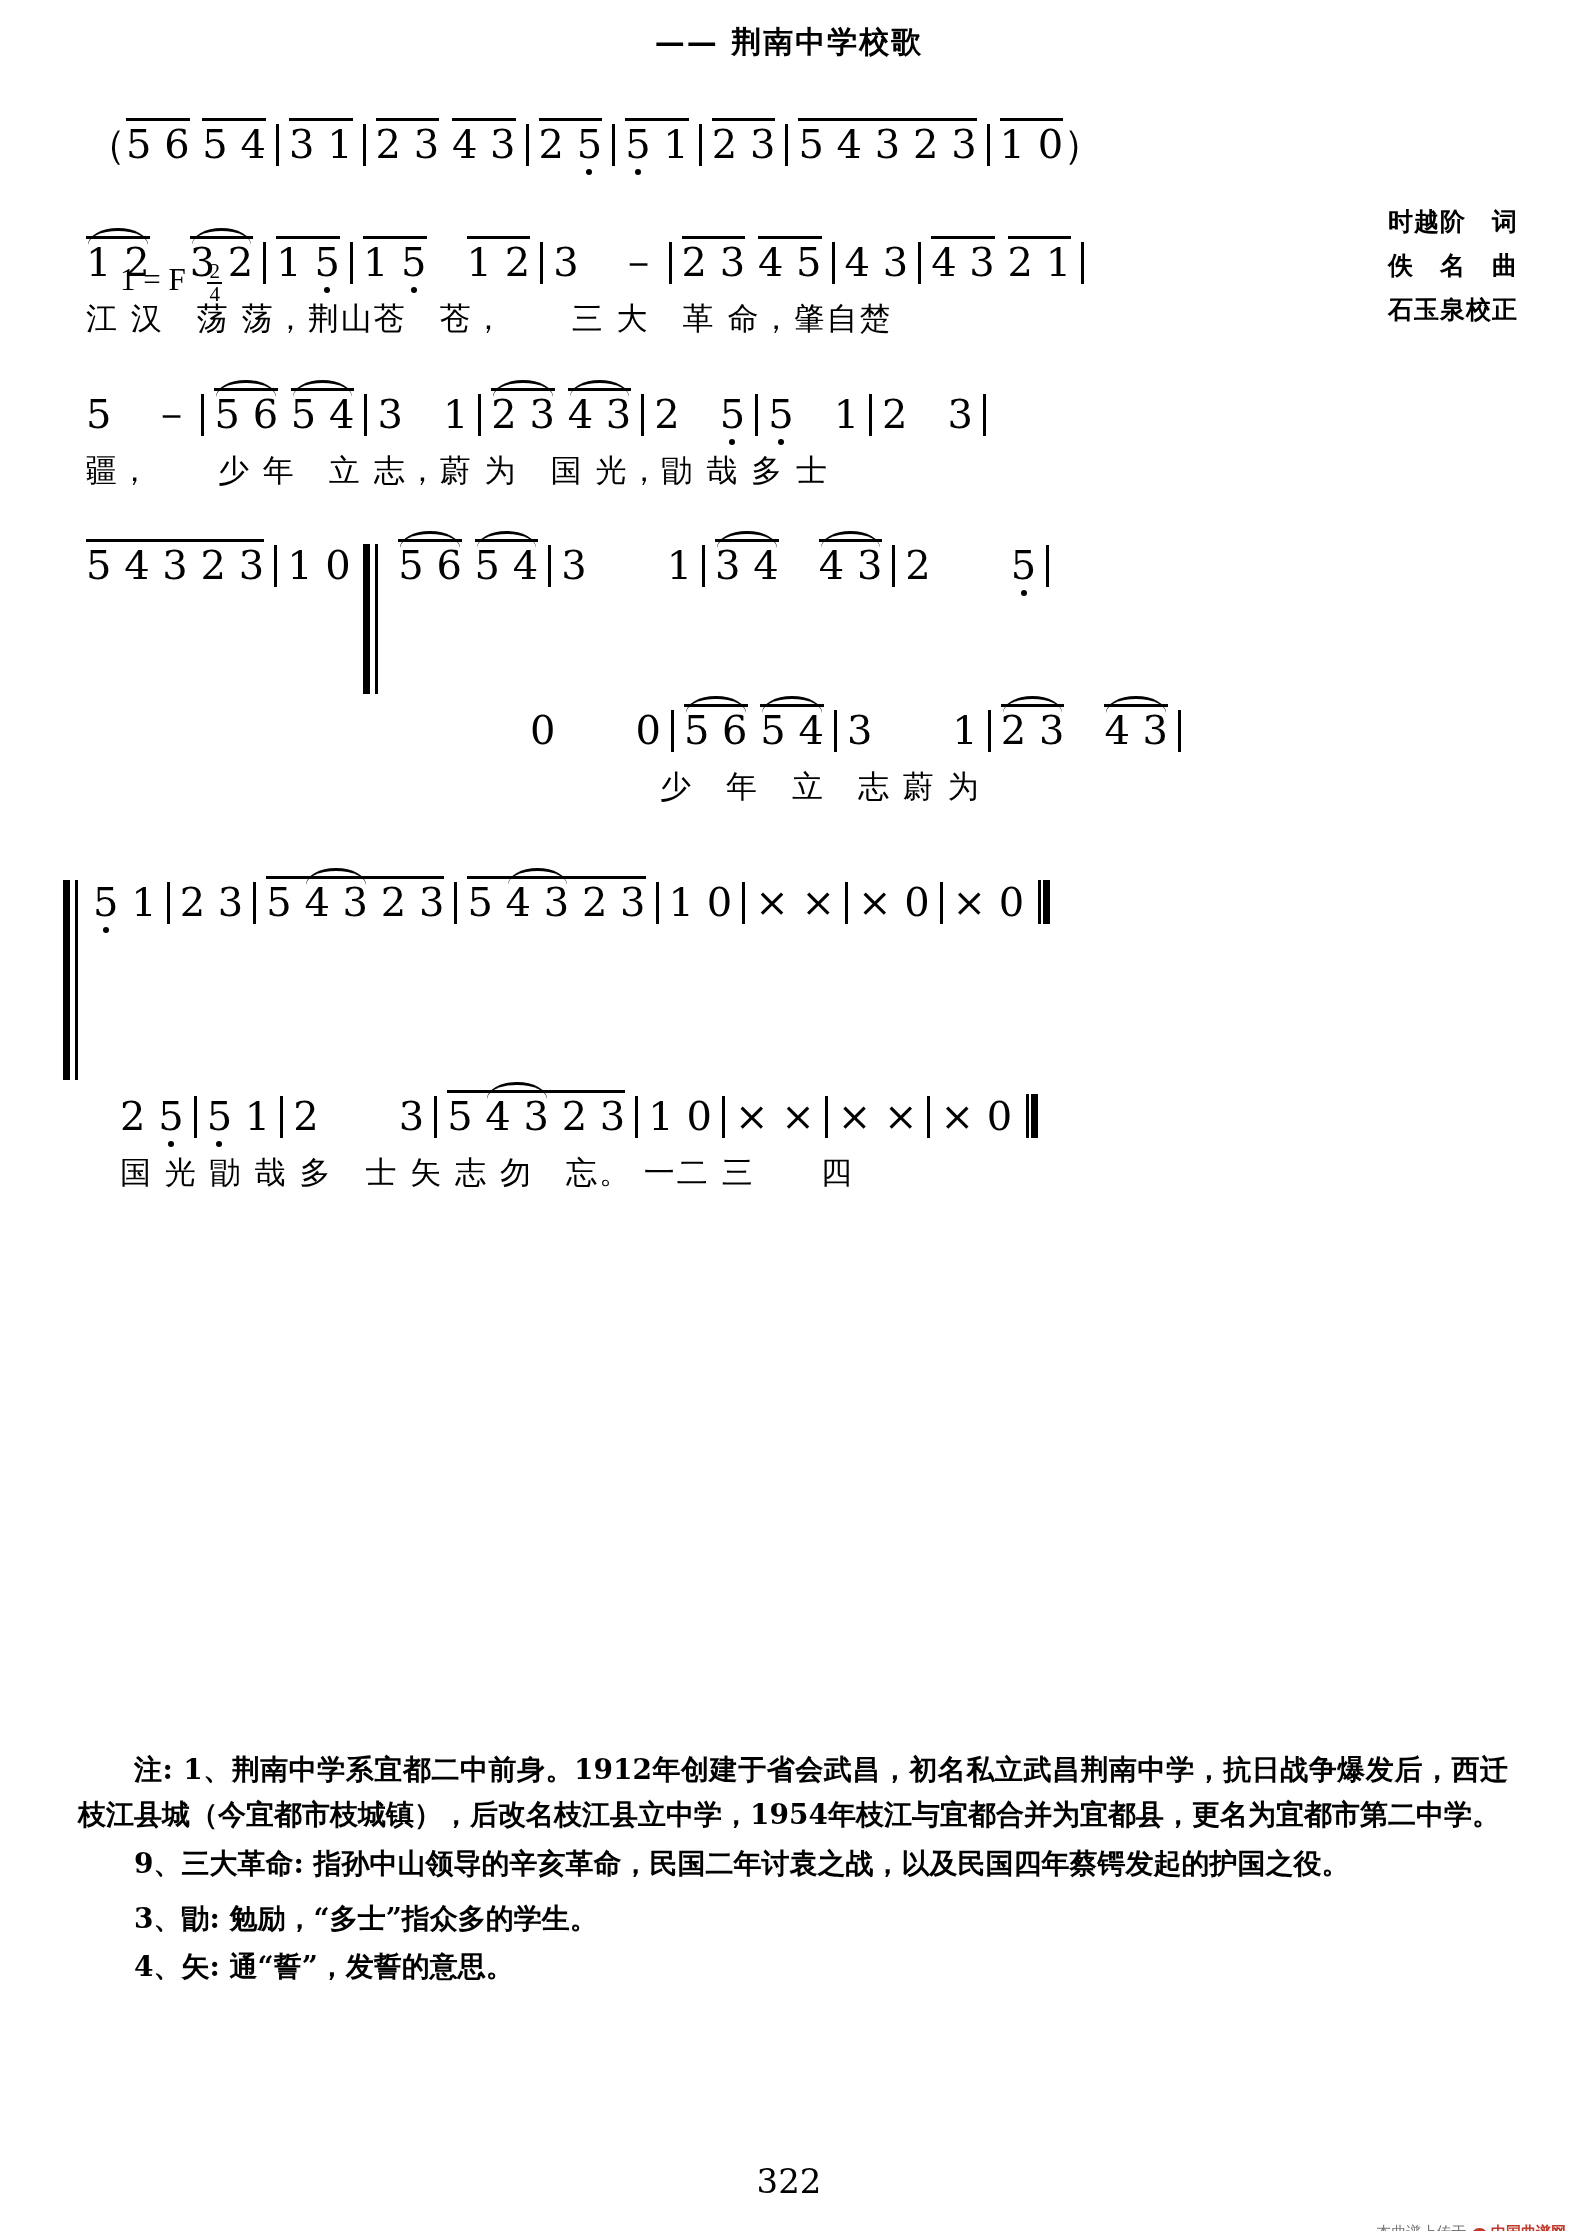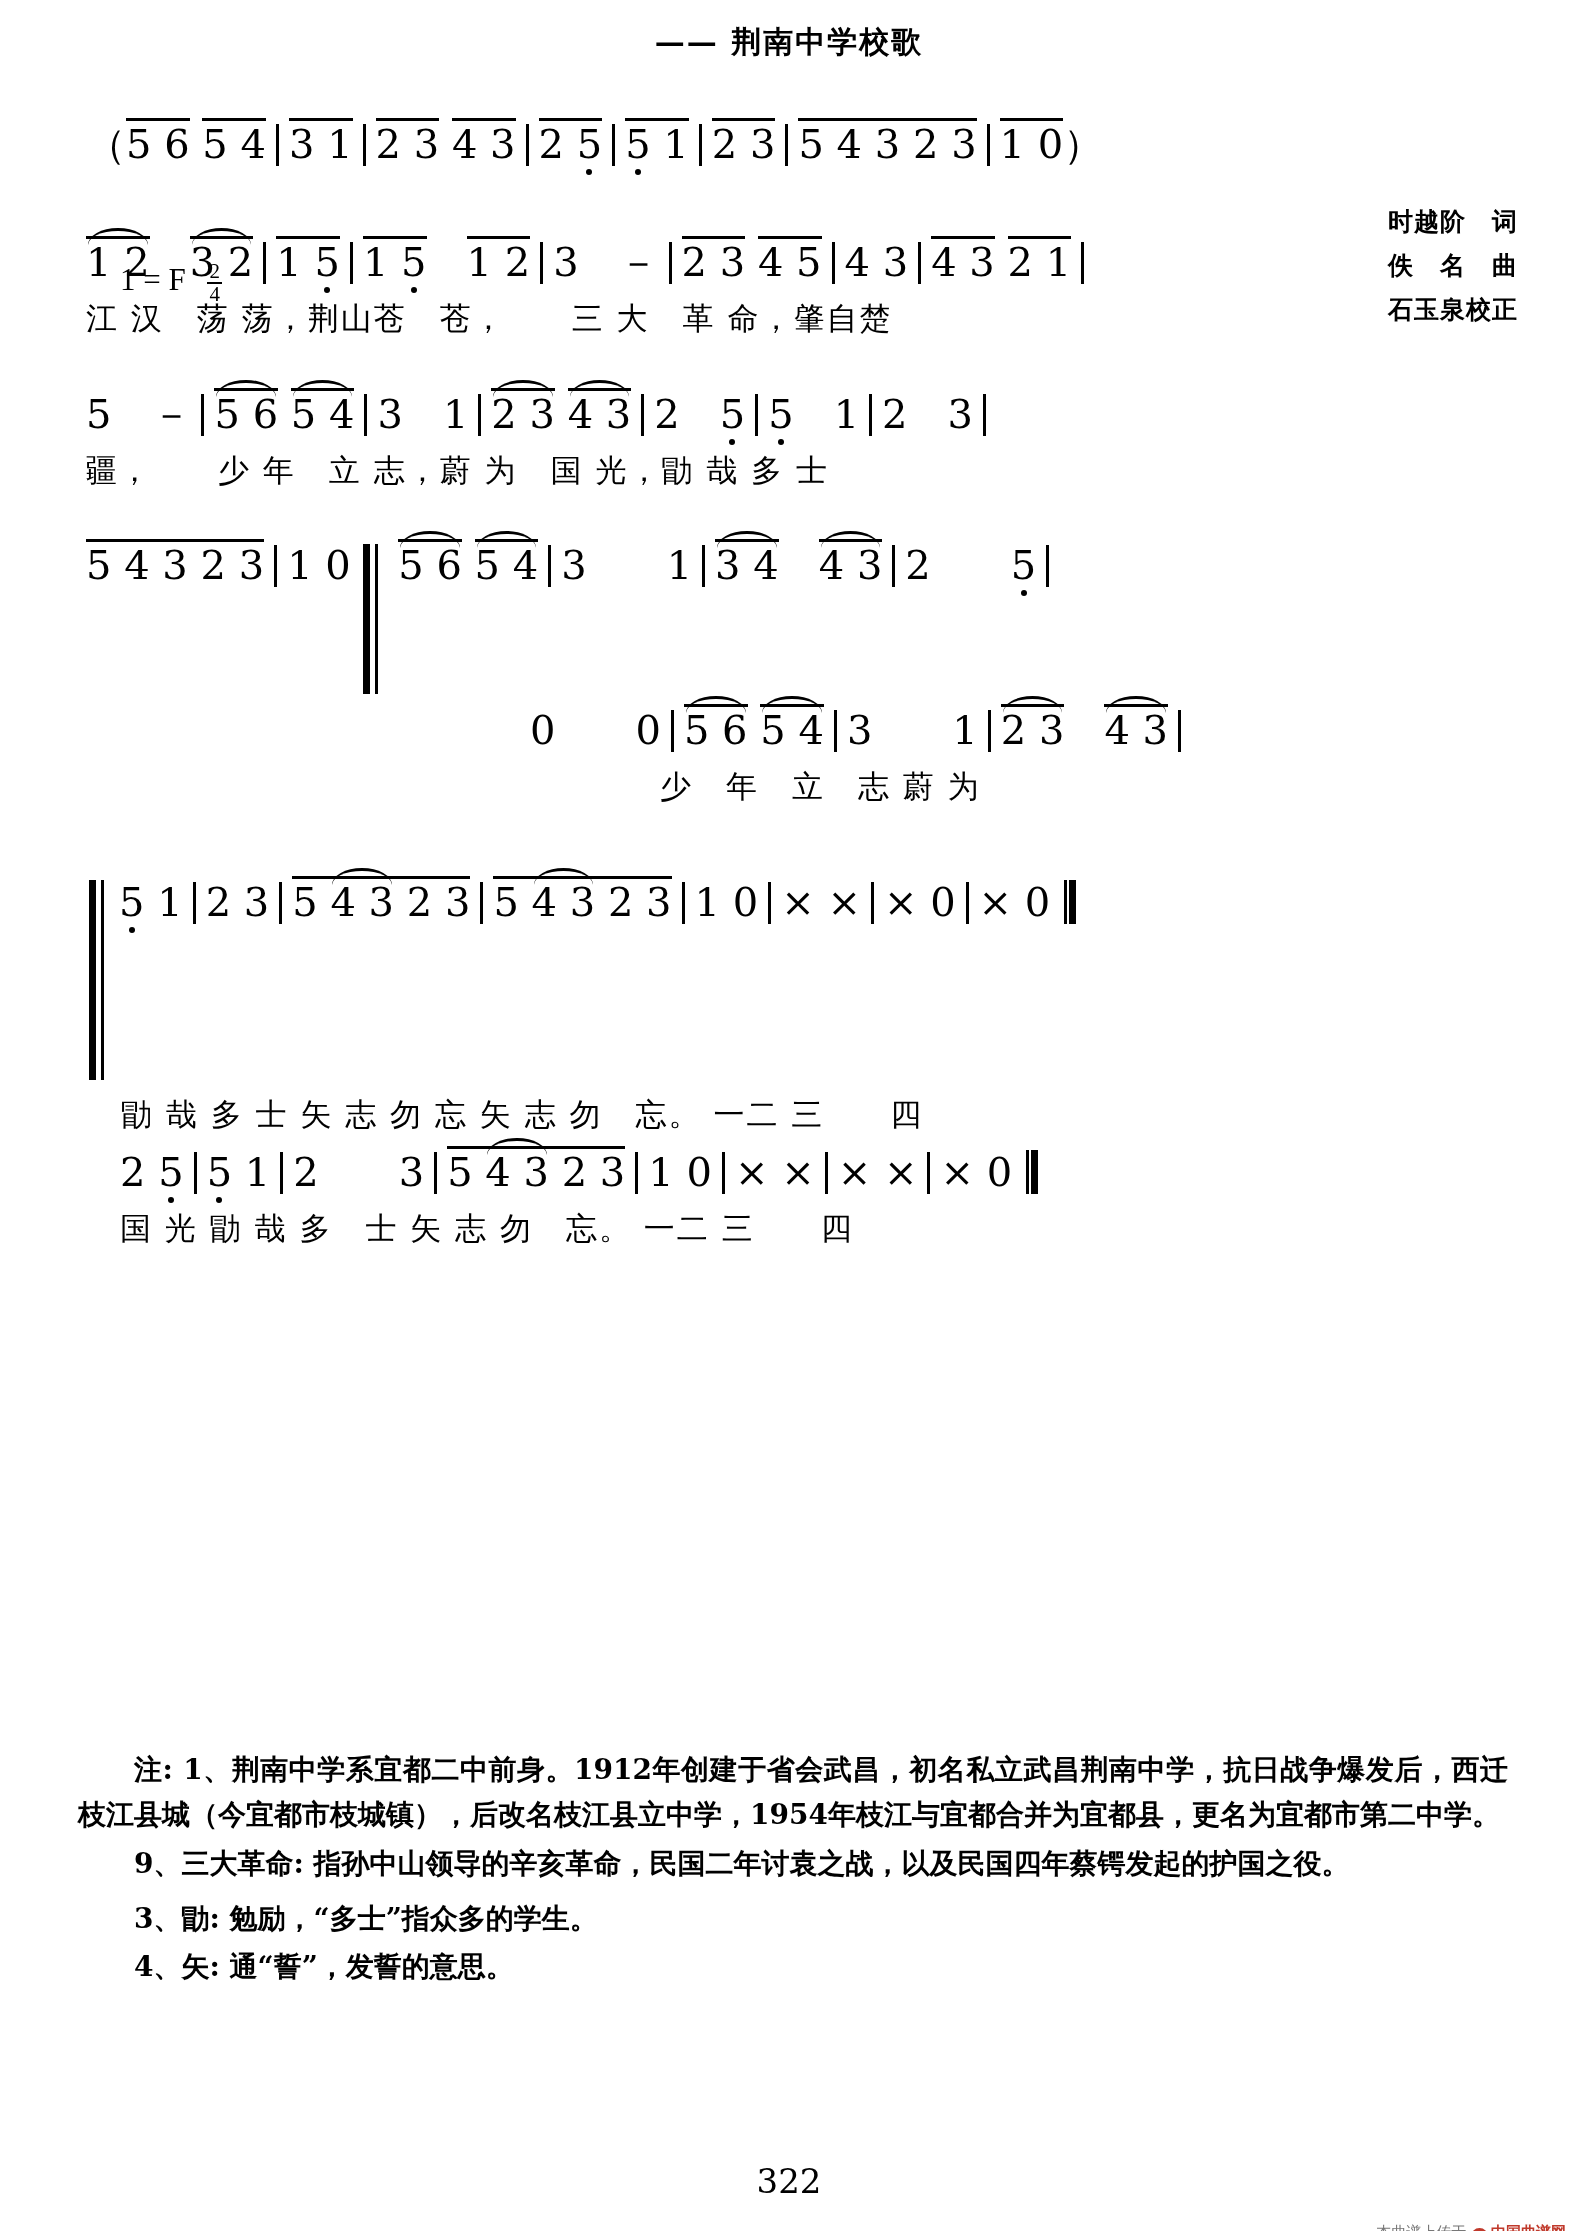--- a/index.html
+++ b/index.html
@@ -237,25 +237,24 @@
       </div>
     </div>
 
     <div class="line" style="margin-top:16px; padding-left:530px;">
       <div class="notes">
         <span class="n">0</span>　　<span class="n">0</span><span class="bar"></span><span class="slurwrap"><span class="slur"></span><span class="beam"><span class="n">5</span> <span class="n">6</span></span></span> <span class="slurwrap"><span class="slur"></span><span class="beam"><span class="n">5</span> <span class="n">4</span></span></span><span class="bar"></span><span class="n">3</span>　　<span class="n">1</span><span class="bar"></span><span class="slurwrap"><span class="slur"></span><span class="beam"><span class="n">2</span> <span class="n">3</span></span></span>　<span class="slurwrap"><span class="slur"></span><span class="beam"><span class="n">4</span> <span class="n">3</span></span></span><span class="bar"></span>
       </div>
       <div class="lyrics" style="padding-left:130px;">少　年　立　志 蔚 为</div>
     </div>
 
-    <div class="line" style="margin-top:72px; padding-left:89px;">
+    <div class="line" style="margin-top:72px; padding-left:63px;">
       <div class="notes">
         <span class="repeat-left" style="height:200px; margin-right:8px;"><span class="thick"></span><span class="thin"></span></span><span class="n dlow">5</span> <span class="n">1</span><span class="bar"></span><span class="n">2</span> <span class="n">3</span><span class="bar"></span><span class="beam"><span class="n">5</span> <span class="slurwrap"><span class="slur"></span><span class="n">4</span> <span class="n">3</span></span> <span class="n">2</span> <span class="n">3</span></span><span class="bar"></span><span class="beam"><span class="n">5</span> <span class="slurwrap"><span class="slur"></span><span class="n">4</span> <span class="n">3</span></span> <span class="n">2</span> <span class="n">3</span></span><span class="bar"></span><span class="n">1</span> <span class="n">0</span><span class="bar"></span><span class="n">×</span> <span class="n">×</span><span class="bar"></span><span class="n">×</span> <span class="n">0</span><span class="bar"></span><span class="n">×</span> <span class="n">0</span><span class="repeat-end"><span class="thin"></span><span class="thick"></span></span>
       </div>
-      <div class="lyrics" style="padding-left:32px;">勖 哉 多 士 矢 志 勿 忘 矢 志 勿　忘。 一二 三　　四</div>
     </div>
 
     <div class="line" style="margin-top:14px; padding-left:120px;">
       <div class="notes">
         <span class="n">2</span> <span class="n dlow">5</span><span class="bar"></span><span class="n dlow">5</span> <span class="n">1</span><span class="bar"></span><span class="n">2</span>　　<span class="n">3</span><span class="bar"></span><span class="beam"><span class="n">5</span> <span class="slurwrap"><span class="slur"></span><span class="n">4</span> <span class="n">3</span></span> <span class="n">2</span> <span class="n">3</span></span><span class="bar"></span><span class="n">1</span> <span class="n">0</span><span class="bar"></span><span class="n">×</span> <span class="n">×</span><span class="bar"></span><span class="n">×</span> <span class="n">×</span><span class="bar"></span><span class="n">×</span> <span class="n">0</span><span class="repeat-end"><span class="thin"></span><span class="thick"></span></span>
       </div>
       <div class="lyrics">国 光 勖 哉 多　士 矢 志 勿　忘。 一二 三　　四</div>
     </div>
 
   </div>

